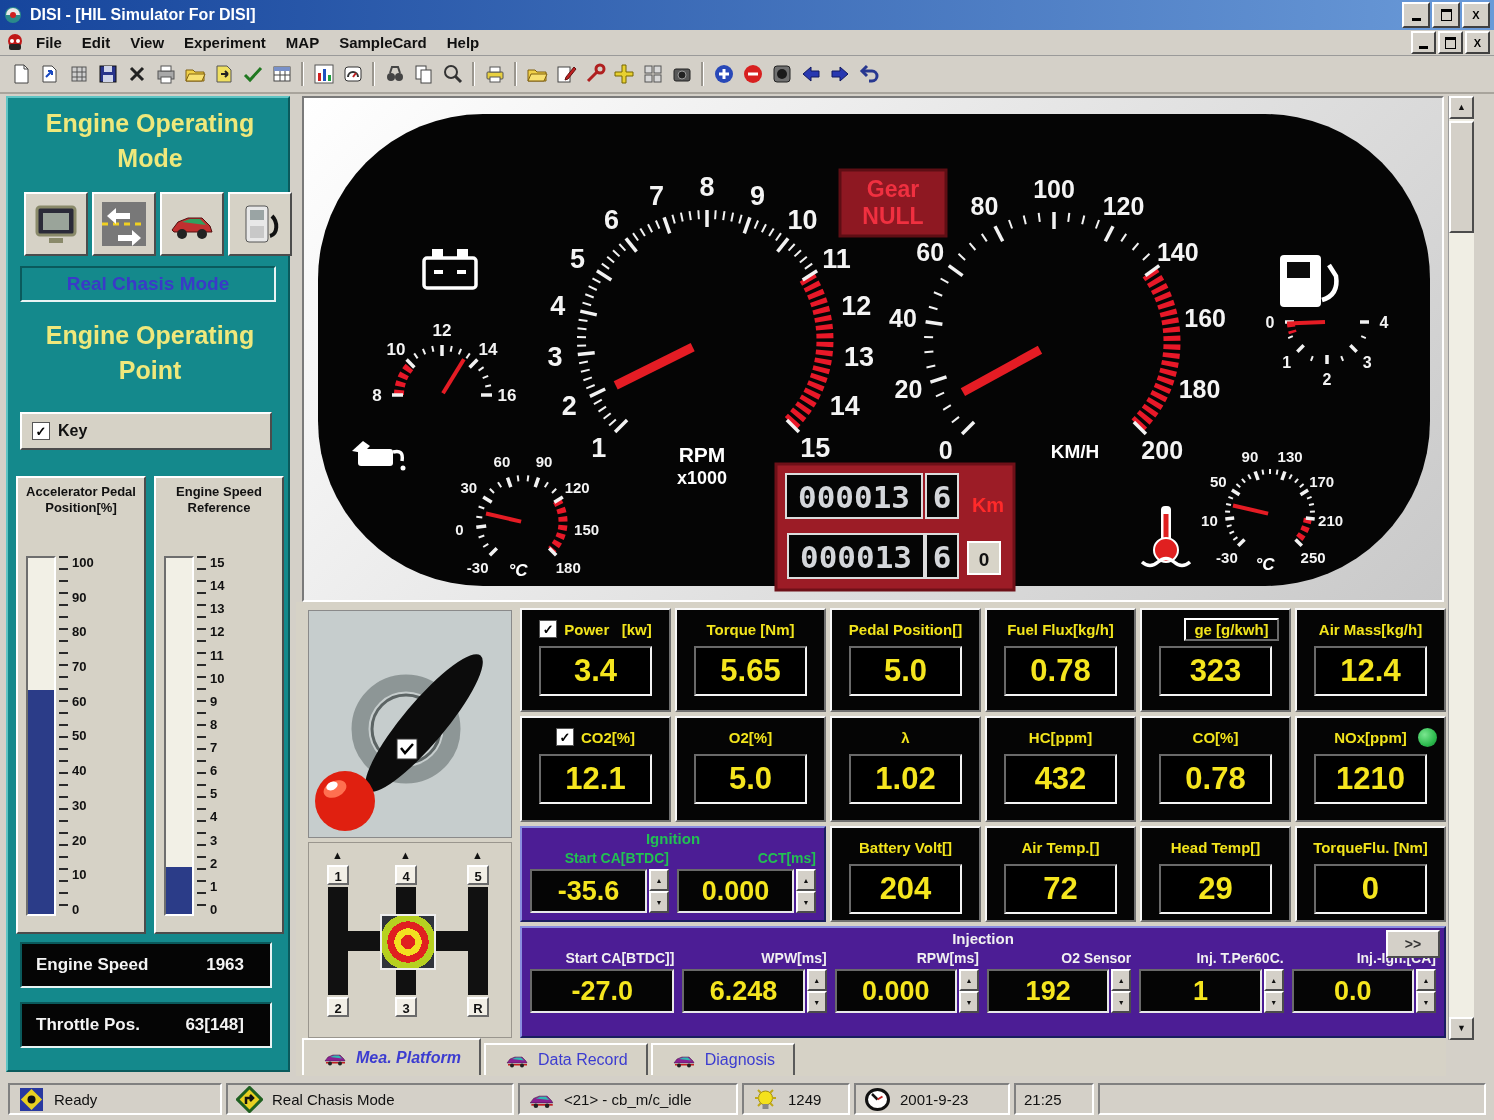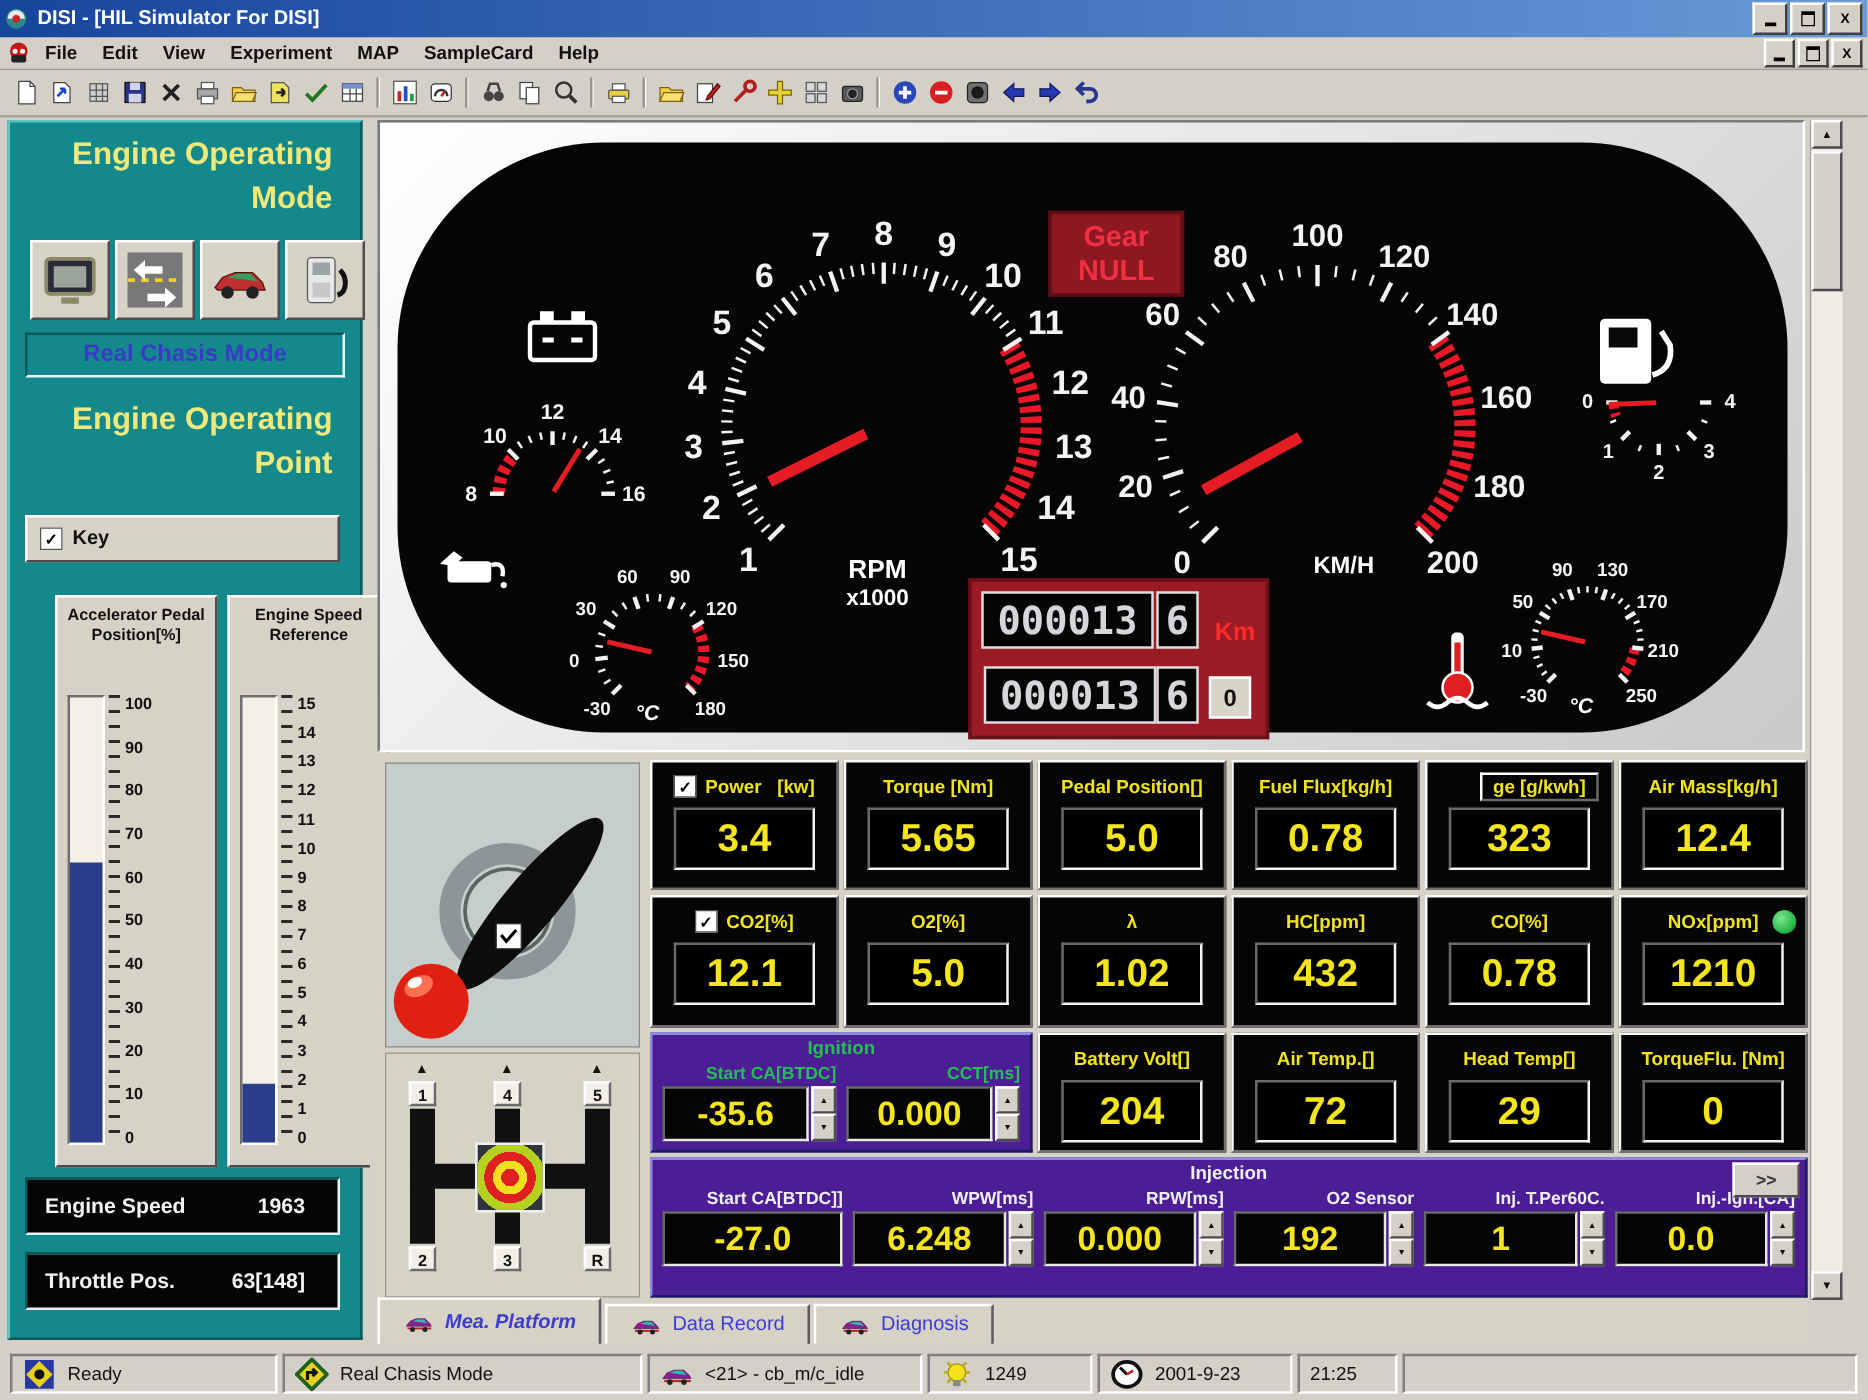--- a/index.html
+++ b/index.html
@@ -27,39 +27,39 @@
   .toolbar{left:0;top:56px;width:1494px;height:38px;background:#d4d0c8;
     display:flex;align-items:center;padding:0 6px;box-sizing:border-box;
     border-bottom:2px solid #a8a49c;}
   .tbtn{width:29px;height:29px;display:flex;align-items:center;justify-content:center;}
   .tbtn svg{width:22px;height:22px;}
   .tsep{width:2px;height:24px;background:#9a968e;border-right:1px solid #fff;margin:0 5px;}
 
   
   .sidebar{left:6px;top:96px;width:284px;height:976px;background:#14898c;
     border:2px solid;border-color:#5fc4c4 #0a5a5c #0a5a5c #5fc4c4;box-sizing:border-box;}
-  .s-title{position:absolute;left:26px;width:232px;text-align:right;
+  .s-title{position:absolute;left:26px;width:232px;text-align:center;
     color:#efe87b;font-size:25px;font-weight:bold;line-height:1.4;}
   .mode-btns{position:absolute;left:16px;top:94px;display:flex;gap:4px;}
   .mode-btn{width:60px;height:60px;background:#d6d2c6;border:2px solid;
     border-color:#fff #4c4c4c #4c4c4c #fff;display:flex;align-items:center;justify-content:center;}
   .mode-btn svg{width:48px;height:48px;}
   .mode-display{position:absolute;left:12px;top:168px;width:252px;height:32px;
     border:2px solid;border-color:#0a5a5c #e8f4f4 #e8f4f4 #0a5a5c;
     display:flex;align-items:center;justify-content:center;
     color:#3a3ac8;font-weight:bold;font-size:19px;}
   .key-box{position:absolute;left:12px;top:314px;width:252px;height:38px;
     background:#d6d2c6;border:2px solid;border-color:#fff #4c4c4c #4c4c4c #fff;
     display:flex;align-items:center;gap:8px;padding-left:10px;box-sizing:border-box;}
   .checkbox{width:16px;height:16px;background:#fff;border:1px solid #555;
     display:flex;align-items:center;justify-content:center;
     font-size:13px;font-weight:bold;color:#000;line-height:1;}
   .key-box span{font-size:16px;font-weight:bold;color:#101010;}
   .slider-panel{position:absolute;width:130px;height:458px;background:#d6d2c6;
-    border:2px solid;border-color:#fff #4c4c4c #4c4c4c #fff;box-sizing:border-box;margin-left:28px;}
+    border:2px solid;border-color:#fff #4c4c4c #4c4c4c #fff;box-sizing:border-box;}
   .slider-title{height:64px;text-align:center;font-size:13px;font-weight:bold;
     color:#111;padding-top:6px;line-height:1.25;}
   .slider-body{display:flex;margin:8px 4px 6px 8px;height:360px;}
   .slider-track{width:30px;background:#f2f0e6;border:2px solid;
     border-color:#6e6e6e #fff #fff #6e6e6e;position:relative;box-sizing:border-box;}
   .slider-fill{position:absolute;left:0;bottom:0;width:100%;background:#2b3c88;}
   .slider-ticks{width:9px;margin-left:3px;
     background:repeating-linear-gradient(#2a2a2a 0 2px,transparent 2px 12px);}
   .slider-labels{display:flex;flex-direction:column;justify-content:space-between;
     margin-left:4px;}
@@ -1054,21 +1054,21 @@
         <svg viewBox="0 0 48 36">
           <path d="M4 24l6-8 10-4h14l8 8 2 4H6z" fill="#8a2090" stroke="#401048"></path>
           <path d="M14 16l8-3h10l6 6z" fill="#30b8b0"></path>
           <rect x="6" y="26" width="38" height="3" fill="#c02020"></rect>
           <circle cx="14" cy="29" r="4" fill="#222"></circle>
           <circle cx="34" cy="29" r="4" fill="#222"></circle>
         </svg>
       </span>
       <span>&lt;21&gt; - cb_m/c_idle</span>
     </div>
-    <div class="seg" style="width: 132px;">
+    <div class="seg" style="width: 108px;">
       <span style="display:flex">
         <svg viewBox="0 0 27 27">
           <circle cx="13.5" cy="12" r="7" fill="#f4e11c" stroke="#a08a10"></circle>
           <rect x="10.5" y="18" width="6" height="5" fill="#888"></rect>
           <path d="M3 12h4M20 12h4M6 4l3 3M21 4l-3 3M6 20l3-3M21 20l-3-3" stroke="#c0a818" stroke-width="2"></path>
         </svg>
       </span>
       <span>1249</span>
     </div>
     <div class="seg" style="width: 156px;">

